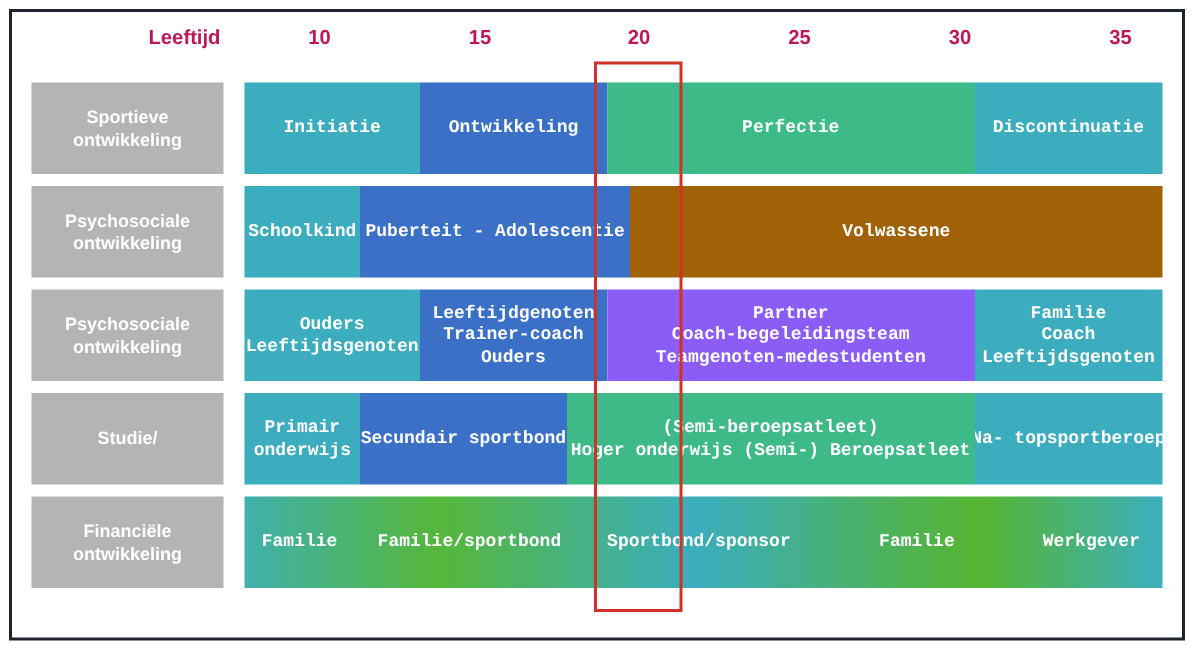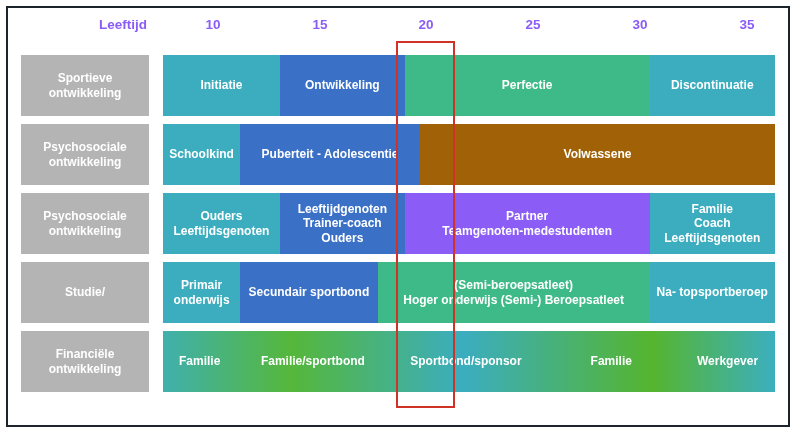--- a/index.html
+++ b/index.html
@@ -1,24 +1,24 @@
 <!DOCTYPE html>
 <html><head>
 <meta charset="utf-8">
 <style>
   html,body{margin:0;padding:0;background:#ffffff;}
   body{width:800px;height:438px;font-family:"Liberation Sans",sans-serif;}
   .canvas{position:relative;width:800px;height:438px;background:#fff;overflow:hidden;}
   .frame{position:absolute;left:6px;top:6px;width:784px;height:421px;border:2px solid #1d242c;box-sizing:border-box;background:#fff;}
-  .hdr{position:absolute;top:17px;transform:translateX(-50%);font-size:13.5px;font-weight:700;color:#8b5cf6;white-space:nowrap;}
+  .hdr{position:absolute;top:17px;transform:translateX(-50%);font-size:13.5px;font-weight:700;color:#be185d;white-space:nowrap;}
   .row{position:absolute;left:0;width:800px;height:61px;}
   .rowlabel{position:absolute;left:21px;top:0;width:128px;height:61px;background:#b4b4b4;color:#fff;
     display:flex;flex-direction:column;align-items:center;justify-content:center;
     font-size:12px;font-weight:700;line-height:15px;text-align:center;}
-  .track{position:absolute;left:163px;top:0;width:612px;height:61px;display:flex;}
+  .track{position:absolute;left:163px;top:0;width:612px;height:61px;display:flex;font-family:Liberation Mono, monospace;}
   .seg{display:flex;flex-direction:column;align-items:center;justify-content:center;
     color:#fff;font-weight:700;font-size:12px;line-height:14.6px;text-align:center;overflow:hidden;}
   .ln{display:block;white-space:nowrap;}
   .redbox{position:absolute;left:396px;top:41px;width:59px;height:367px;border:2px solid #cf3227;box-sizing:border-box;z-index:5;}
 </style>
 </head>
 <body>
 
 <div class="canvas">
   <div class="frame"></div>
@@ -80,20 +80,21 @@
         <span class="ln">Ouders</span>
         <span class="ln">Leeftijdsgenoten</span>
       </div>
       <div class="seg" style="flex:0 0 20.4%;background:#3b70c7">
         <span class="ln">Leeftijdgenoten</span>
         <span class="ln">Trainer-coach</span>
         <span class="ln">Ouders</span>
       </div>
       <div class="seg" style="flex:0 0 40%;background:#8b5cf6">
         <span class="ln">Partner</span>
+        <span class="ln">Coach-begeleidingsteam</span>
         <span class="ln">Teamgenoten-medestudenten</span>
       </div>
       <div class="seg" style="flex:0 0 20.5%;background:#3badbf">
         <span class="ln">Familie</span>
         <span class="ln">Coach</span>
         <span class="ln">Leeftijdsgenoten</span>
       </div>
     </div>
   </div>
 

